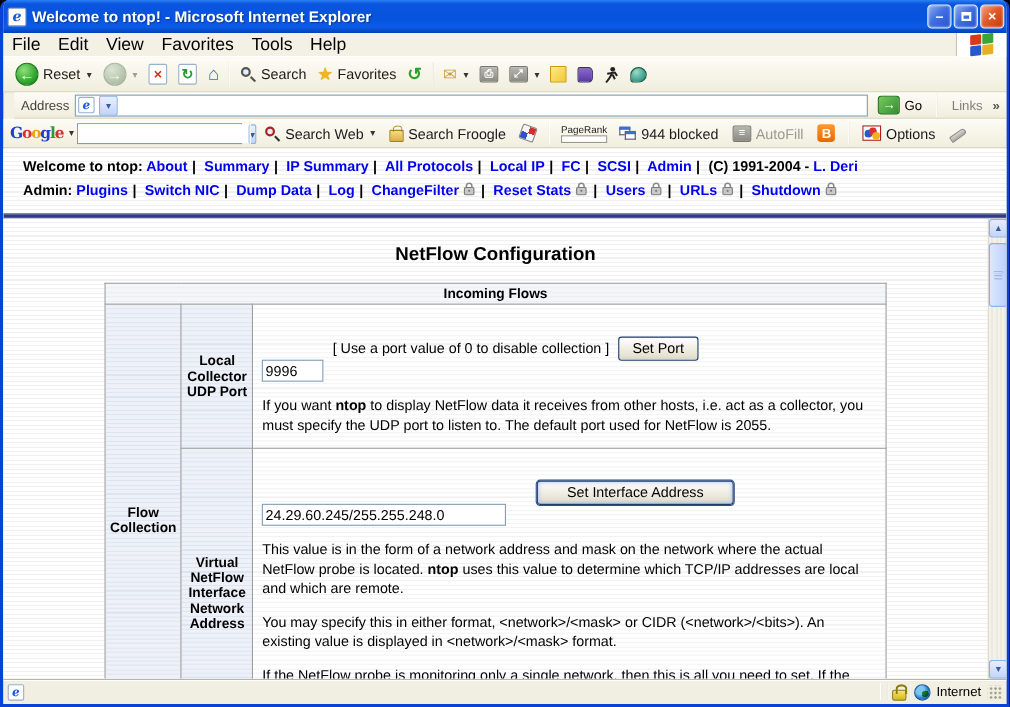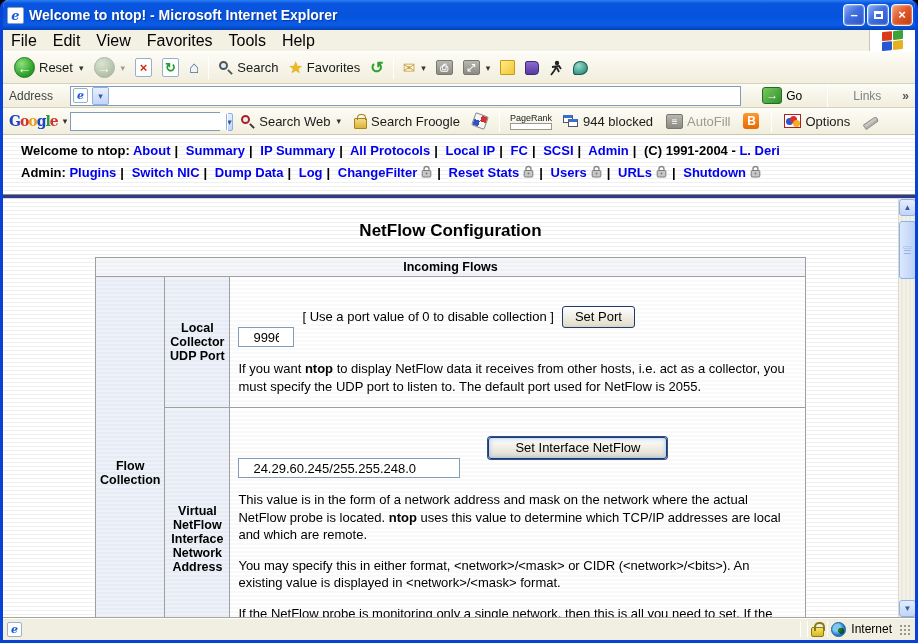--- a/index.html
+++ b/index.html
@@ -51,21 +51,21 @@
   .doc-mini.refresh { color:#1f9e2f; }
   .home-ico { font-size:17px; color:#3a6fb8; }
   .star-ico { color:#f0b81c; font-size:16px; text-shadow:0 0 1px #b8860b; }
   .hist-ico { color:#2ca22c; font-size:16px; font-weight:bold; }
   .mail-ico { color:#caa23a; font-size:15px; }
   .gray-sq { width:17px; height:15px; background:linear-gradient(#b8b8b0,#8a8a82); border:1px solid #787870;
     border-radius:2px; color:#fff; font:bold 10px/14px "Liberation Sans",sans-serif; text-align:center; }
   .note-ico { width:15px; height:15px; background:linear-gradient(135deg,#ffe98a,#f2c832); border:1px solid #c89a10; border-radius:1px; }
 
   
-  .addressbar { height:24px; flex:0 0 24px; padding:0 6px; gap:17px; }
+  .addressbar { height:24px; flex:0 0 24px; padding:0 6px; gap:5px;margin-left:10px; }
   .addr-label { font-size:12px; color:#444; }
   .addr-field { flex:1; height:20px; background:#fff; border:1px solid #7f9db9; display:flex; align-items:center; padding:0 2px; }
   .addr-field .doc-ico2 { width:15px; height:15px; background:#fff; border:1px solid #9ab0c8; border-radius:2px;
     color:#1a5bd8; font:bold italic 11px/13px "DejaVu Serif",serif; text-align:center; margin-right:4px; }
   .addr-input { flex:1; border:0; outline:0; font:13px "Liberation Sans",sans-serif; color:#000; background:transparent; }
   .drop-btn { width:17px; height:18px; background:linear-gradient(180deg,#e8f0fd,#c2d5f8); border:1px solid #8cb0e8;
     border-radius:2px; font-size:9px; color:#3a5a9c; text-align:center; line-height:16px; }
   .go-btn { display:flex; align-items:center; gap:4px; font-size:12px; color:#000; padding:1px 4px; }
   .go-ico { width:20px; height:17px; border-radius:3px; background:linear-gradient(135deg,#7cc85e,#2f8f2f);
     border:1px solid #1d701d; color:#fff; font:bold 12px/15px "Liberation Sans",sans-serif; text-align:center; }
@@ -124,21 +124,21 @@
   th.tbl-header { background-color:#e9ecf2;
     background-image:repeating-linear-gradient(180deg,rgba(255,255,255,.55) 0 3px,rgba(0,0,0,0) 3px 4px);
     font-size:12.5px; font-weight:bold; text-align:center; padding:2px; }
   td.lbl { background-color:#dde4f1;
     background-image:repeating-linear-gradient(180deg,rgba(255,255,255,.5) 0 3px,rgba(0,0,0,0) 3px 4px);
     font-weight:bold; text-align:center; font-size:12.5px; padding:4px; color:#000; }
   td.group { width:62px; } td.sublbl { width:65px; }
   td.cell { background-color:#fff;
     background-image:repeating-linear-gradient(180deg,#ffffff 0 3px,#f2f2f2 3px 4px);
     padding:9px 10px 12px 8px; vertical-align:top; }
-  .xp-input { height:20px; border:1px solid #7f9db9; font:13px "Liberation Sans",sans-serif; padding:1px 14px; background:#fff;margin-top:41px; }
+  .xp-input { height:20px; border:1px solid #7f9db9; font:13px "Liberation Sans",sans-serif; padding:1px 2px; background:#fff;margin-top:41px; }
   .xp-btn { border:1px solid #1f3c6e; border-radius:3px; padding:2px 12px 3px;
     background:linear-gradient(180deg,#ffffff,#f1efe6 45%,#e5e1d2 85%,#d9d4c2);
     font:13px "Liberation Sans",sans-serif; color:#000; box-shadow:inset 0 1px 0 #fff; cursor:pointer; }
   .xp-btn.focused { padding:2px 26px 3px; box-shadow:0 0 0 1px #30508c, inset 0 0 5px #9cbcf0; }
   .field-row { display:flex; align-items:center; gap:8px; flex-wrap:nowrap; }
   .hint { font-size:13px; color:#000; white-space:nowrap; }
   .para { margin-top:13px; line-height:1.35; color:#000; }
   .para b { font-weight:bold; }
 
   
@@ -406,21 +406,21 @@
                 <button class="xp-btn">Set Port</button>
               </div>
               <div class="para"><span>If you want </span><b>ntop</b><span> to display NetFlow data it receives from other hosts, i.e. act as a collector, you must specify the UDP port to listen to. The default port used for NetFlow is 2055.</span></div>
             </td>
           </tr>
           <tr>
             <td class="lbl sublbl">Virtual NetFlow Interface Network Address</td>
             <td class="cell">
               <div class="field-row">
                 <input class="xp-input" style="width: 222px;" value="24.29.60.245/255.255.248.0">
-                <button class="xp-btn focused" style="margin-left:20px">Set Interface NetFlow</button>
+                <button class="xp-btn focused" style="margin-left:20px">Set Interface Address</button>
               </div>
               <div class="para"><span>This value is in the form of a network address and mask on the network where the actual NetFlow probe is located. </span><b>ntop</b><span> uses this value to determine which TCP/IP addresses are local and which are remote.</span></div>
               <div class="para">You may specify this in either format, &lt;network&gt;/&lt;mask&gt; or CIDR (&lt;network&gt;/&lt;bits&gt;). An existing value is displayed in &lt;network&gt;/&lt;mask&gt; format.</div>
               <div class="para">If the NetFlow probe is monitoring only a single network, then this is all you need to set. If the NetFlow probe is monitoring multiple networks, then pick one of them for this setting and use the -m | --local-subnets parameter to specify the others.</div>
             </td>
           </tr>
         </tbody>
           </table>
       </div>
 

